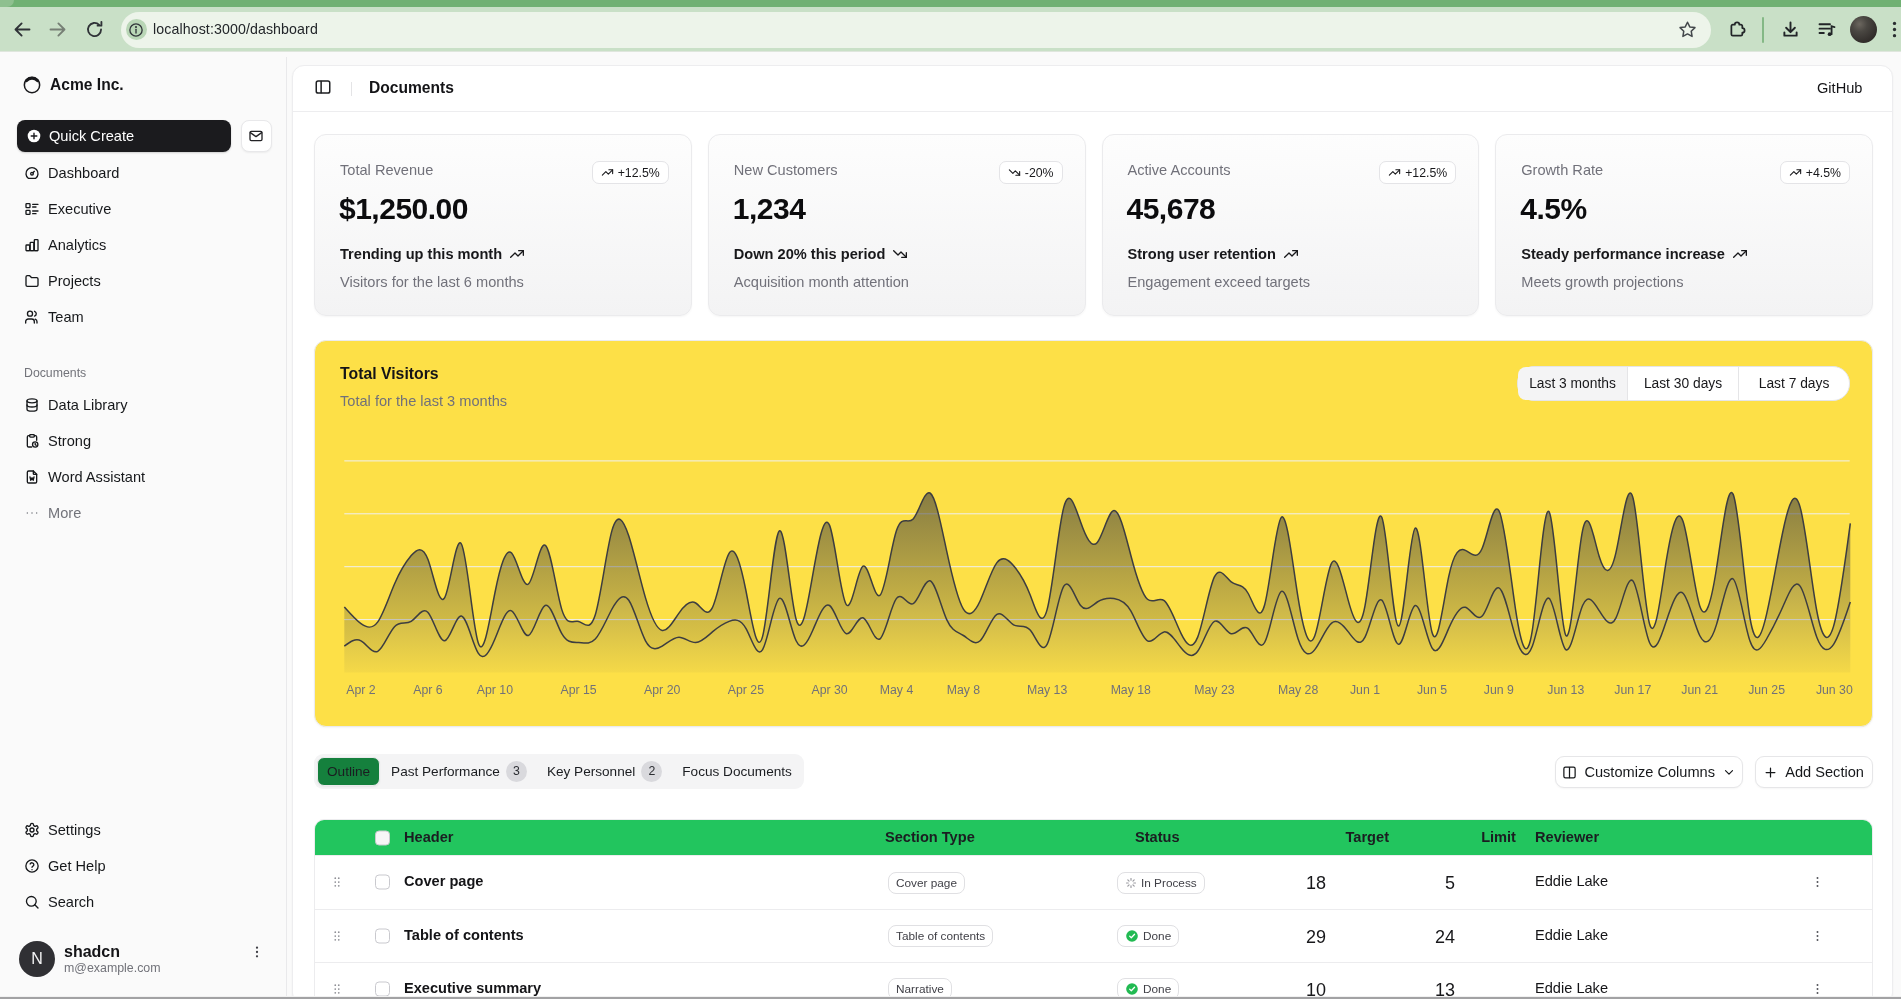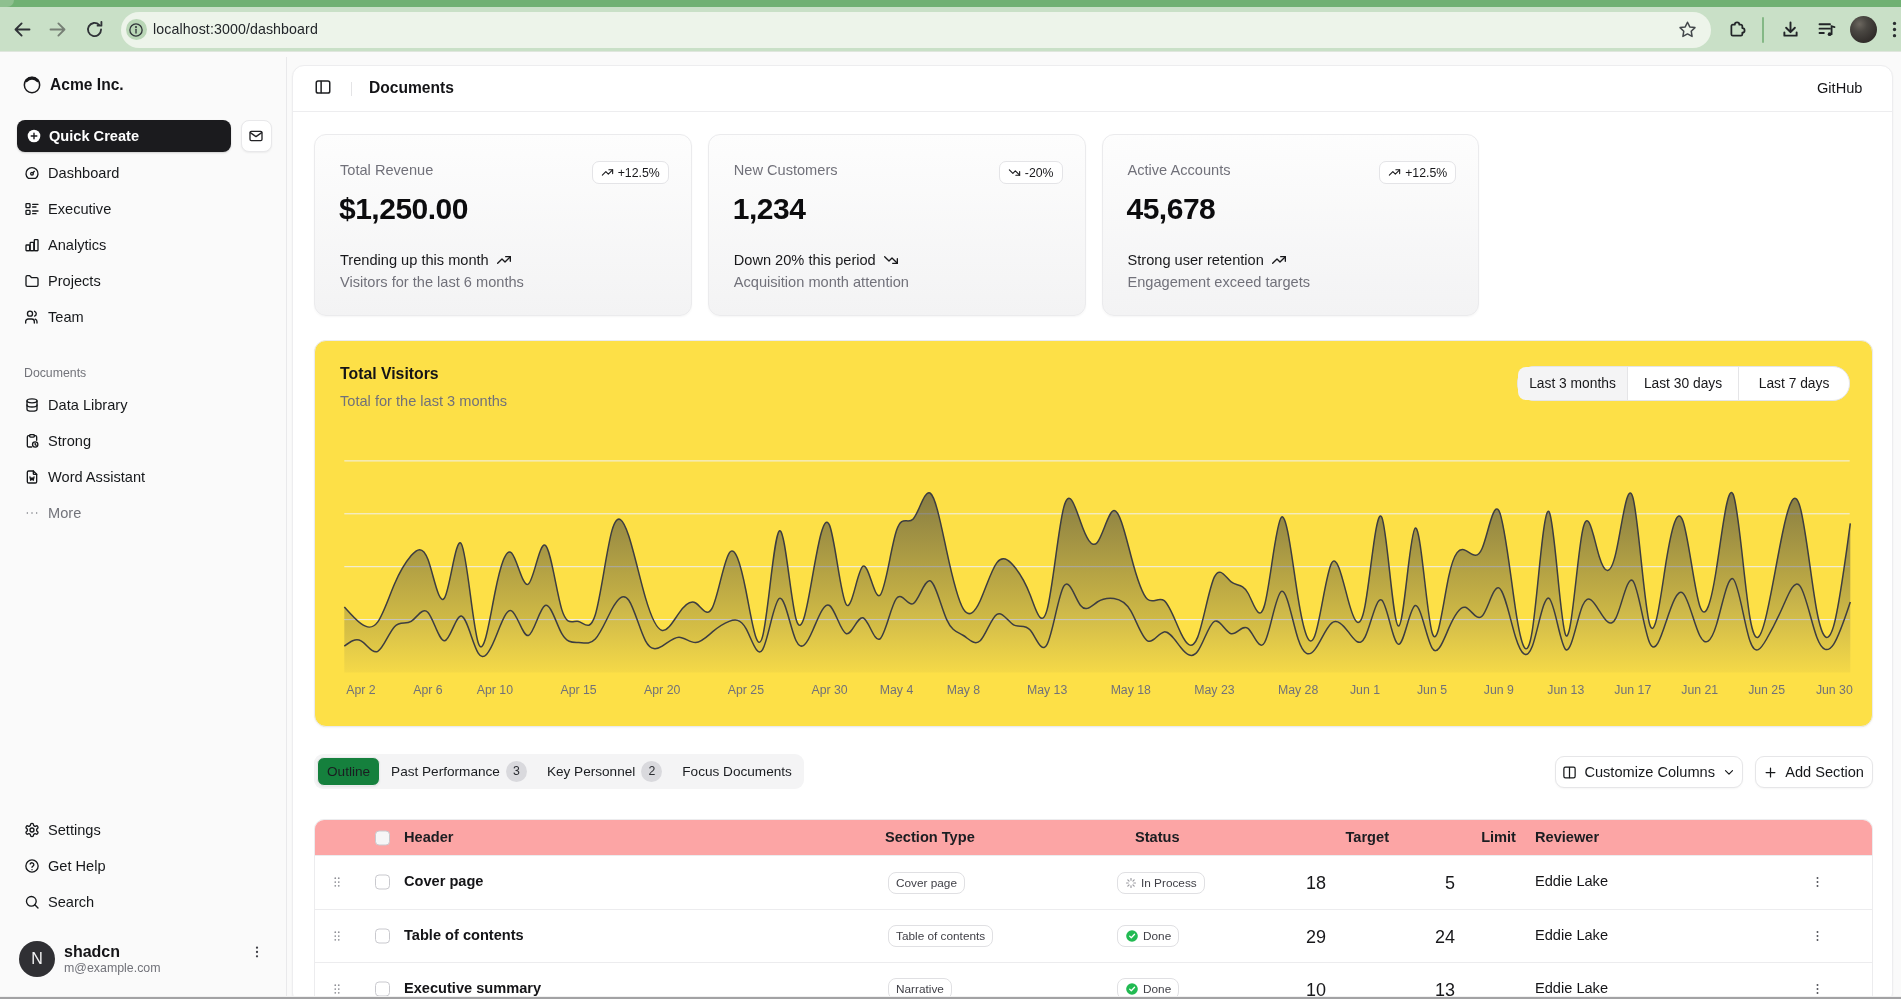--- a/index.html
+++ b/index.html
@@ -19,33 +19,33 @@
 .navrow{position:absolute;left:24px;display:flex;align-items:center;gap:8px;font-size:14.6px;color:#16181b}
 .navrow svg{flex:0 0 auto}
 .gray{color:#72737a}
 
 #panel{left:292px;top:65px;width:1601px;height:940px;background:#fff;border-radius:12px;border:1px solid #ededef;box-shadow:0 1px 2px rgba(0,0,0,.05)}
 #phead{left:0;top:0;width:1599px;height:46px;border-bottom:1px solid #ededef}
 .card{position:absolute;top:68px;width:377.75px;height:182px;border-radius:12px;border:1px solid #ebebed;background:linear-gradient(to bottom,#fdfdfd,#f3f3f4);box-shadow:0 1px 2px rgba(0,0,0,.04)}
 .cdesc{position:absolute;left:25px;top:27px;font-size:14.6px;color:#71717a}
 .cbadge{position:absolute;top:26px;height:23px;border:1px solid #e4e4e7;border-radius:7px;background:#fff;display:flex;align-items:center;gap:4px;padding:0 8px;font-size:12.3px;font-weight:500;color:#18181b}
 .cval{position:absolute;left:24px;top:57px;font-size:30px;font-weight:700;letter-spacing:-0.5px;color:#0c0c0e}
-.cfoot1{position:absolute;left:25px;top:117px;font-size:14.6px;font-weight:400;color:#18181b;display:flex;align-items:center;gap:7px}
+.cfoot1{position:absolute;left:25px;top:111px;font-size:14.6px;font-weight:700;color:#18181b;display:flex;align-items:center;gap:7px}
 .cfoot2{position:absolute;left:25px;top:139px;font-size:14.6px;color:#71717a}
 #chartcard{left:21px;top:274.4px;width:1559px;height:386.4px;border-radius:12px;border:1px solid #ebebed;background:#fde047;box-shadow:0 1px 2px rgba(0,0,0,.04)}
 .seg{display:flex;align-items:center;justify-content:center;height:100%;font-size:13.8px;font-weight:500;color:#18181b}
 
 #tabs{left:21px;top:688px;height:34.6px;background:#f4f4f5;border-radius:9px;display:inline-flex;align-items:center;padding:0 3px;gap:2px}
 .tab{display:flex;align-items:center;gap:6px;height:28.6px;padding:0 9px;font-size:13.6px;font-weight:500;color:#1b1d21;border-radius:7px}
 .tab.active{background:#15803d;border:1px solid #ebebed;box-shadow:0 1px 2px rgba(0,0,0,.06)}
 .tbadge{width:21px;height:21px;border-radius:50%;background:#d9d9dd;font-size:12.3px;font-weight:500;display:flex;align-items:center;justify-content:center;color:#2c2e33}
 .obtn{position:absolute;height:32px;border:1px solid #e6e6e8;border-radius:9px;background:#fff;display:flex;align-items:center;justify-content:center;gap:7px;font-size:14.6px;font-weight:500;color:#16181b;box-shadow:0 1px 2px rgba(0,0,0,.04)}
 
 #tbl{left:21px;top:752.8px;width:1559px;height:187px;border:1px solid #ececee;border-radius:10px;background:#fff;overflow:hidden}
-#thead{position:absolute;left:0;top:0;width:100%;height:36.5px;background:#fca5a5;border-bottom:1px solid #ececee;font-weight:600;font-size:14.6px;color:#1b1d21}
+#thead{position:absolute;left:0;top:0;width:100%;height:36.5px;background:#22c55e;border-bottom:1px solid #ececee;font-weight:600;font-size:14.6px;color:#1b1d21}
 .trow{position:absolute;left:0;width:100%;height:53.3px;border-bottom:1px solid #ececee;font-size:14.6px}
 .pill{position:absolute;height:22px;border:1px solid #e0e0e3;border-radius:8px;background:#fff;display:flex;align-items:center;gap:4px;padding:0 7px;font-size:11.8px;font-weight:500;color:#3f3f46;white-space:nowrap}
 .cbx{position:absolute;left:60px;top:50%;transform:translateY(-50%);width:15px;height:15px;border:1px solid #c9c9ce;border-radius:4px;background:#fff}
 .num{position:absolute;font-size:18px;color:#18181b}
 .grip{position:absolute;left:15px;top:50%;transform:translateY(-50%);color:#8f9096}
 .dots3{position:absolute;right:47px;top:50%;transform:translateY(-50%);color:#55565c}
 #botbar{left:0;top:996px;width:1901px;height:3px;background:#f1f1f1}
 #botbar2{left:0;top:996.5px;width:1901px;height:2px;background:#a2a2a4}
 </style></head><body>
 
@@ -99,21 +99,21 @@
 <svg class="abs" style="left:22px;top:75px" width="20" height="20" viewBox="0 0 24 24" fill="none">
     <circle cx="12" cy="12" r="9.2" stroke="#18181b" stroke-width="1.8"></circle>
     <path d="M5.2 6.9a9.2 9.2 0 0 1 13.6 0" stroke="#18181b" stroke-width="3.6" stroke-linecap="round"></path>
   </svg>
 <div class="abs" style="left:50px;top:76px;font-size:15.6px;font-weight:700;color:#141417">Acme Inc.</div>
 <div class="abs" style="left:16.6px;top:120.2px;width:214.4px;height:31.6px;background:#1b1b1e;border-radius:8px;box-shadow:0 1px 2px rgba(0,0,0,.18)"></div>
 <svg class="abs" style="left:26px;top:128px" width="16" height="16" viewBox="0 0 24 24">
     <circle cx="12" cy="12" r="9.5" fill="#fff"></circle>
     <path d="M12 7.8v8.4M7.8 12h8.4" stroke="#1b1b1e" stroke-width="2.1" stroke-linecap="round"></path>
   </svg>
-<div class="abs" style="left:49px;top:128px;font-size:14.6px;font-weight:700;color:#fff">Quick Create</div>
+<div class="abs" style="left:49px;top:128px;font-size:14.6px;font-weight:400;color:#fff">Quick Create</div>
 <div class="abs" style="left:240.5px;top:120.2px;width:31px;height:31.6px;background:#fff;border:1px solid #e8e8ea;border-radius:8px;box-shadow:0 1px 2px rgba(0,0,0,.06)"></div>
 <svg class="abs ic" style="left:248px;top:128px;color:#232326" width="16" height="16" viewBox="0 0 24 24" stroke-width="2">
     <rect x="3" y="5" width="18" height="14" rx="2"></rect>
     <path d="M3.5 7l8.5 6 8.5-6"></path>
   </svg>
 <div class="navrow" style="top:163px;height:20px">
     <svg class="ic" width="16" height="16" viewBox="0 0 24 24" stroke-width="1.9">
       <circle cx="12" cy="13" r="2"></circle>
       <path d="M13.4 11.6l2.1-2.1"></path>
       <path d="M6.4 20a9 9 0 1 1 11.2 0z"></path>
@@ -262,20 +262,33 @@
     <div class="cbadge" style="right:22px"><svg class="ic" width="13" height="13" viewBox="0 0 24 24" stroke-width="2.2">
           <path d="M2.5 17l6.5-6.5 4.5 4.5L21.5 7"></path>
           <path d="M14.5 7h7v7"></path>
         </svg>+12.5%</div>
     <div class="cval">45,678</div>
     <div class="cfoot1">Strong user retention <svg class="ic" width="16" height="16" viewBox="0 0 24 24" stroke-width="2.1">
           <path d="M2.5 17l6.5-6.5 4.5 4.5L21.5 7"></path>
           <path d="M14.5 7h7v7"></path>
         </svg></div>
     <div class="cfoot2">Engagement exceed targets</div>
+  </div>
+  <div class="card" style="left:1202.25px">
+    <div class="cdesc">Growth Rate</div>
+    <div class="cbadge" style="right:22px"><svg class="ic" width="13" height="13" viewBox="0 0 24 24" stroke-width="2.2">
+          <path d="M2.5 17l6.5-6.5 4.5 4.5L21.5 7"></path>
+          <path d="M14.5 7h7v7"></path>
+        </svg>+4.5%</div>
+    <div class="cval">4.5%</div>
+    <div class="cfoot1">Steady performance increase <svg class="ic" width="16" height="16" viewBox="0 0 24 24" stroke-width="2.1">
+          <path d="M2.5 17l6.5-6.5 4.5 4.5L21.5 7"></path>
+          <path d="M14.5 7h7v7"></path>
+        </svg></div>
+    <div class="cfoot2">Meets growth projections</div>
   </div>
 
   <div class="abs" id="chartcard">
     <div class="abs" style="left:25px;top:24px;font-size:15.8px;font-weight:700;color:#141417">Total Visitors</div>
     <div class="abs" style="left:25px;top:52px;font-size:14.6px;color:#71717a">Total for the last 3 months</div>
     <div class="abs" style="left:1202px;top:24.9px;width:333px;height:34.7px;border:1px solid #e5e5e7;border-radius:17px;background:#fff;display:flex">
       <div class="seg" style="width:110px;background:#f4f4f5;border-right:1px solid #e5e5e7;border-radius:8px 0 0 8px">Last 3 months</div>
       <div class="seg" style="width:111px;border-right:1px solid #e5e5e7">Last 30 days</div>
       <div class="seg" style="flex:1">Last 7 days</div>
     </div>

